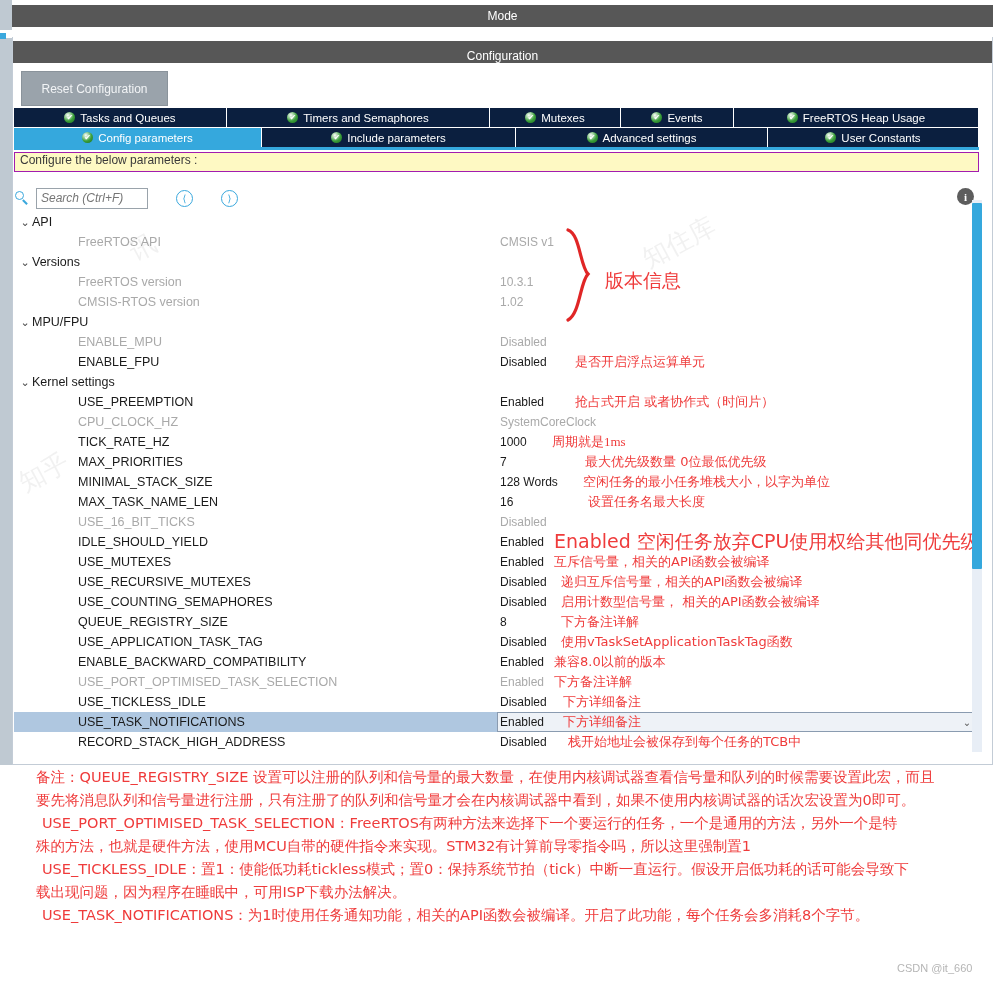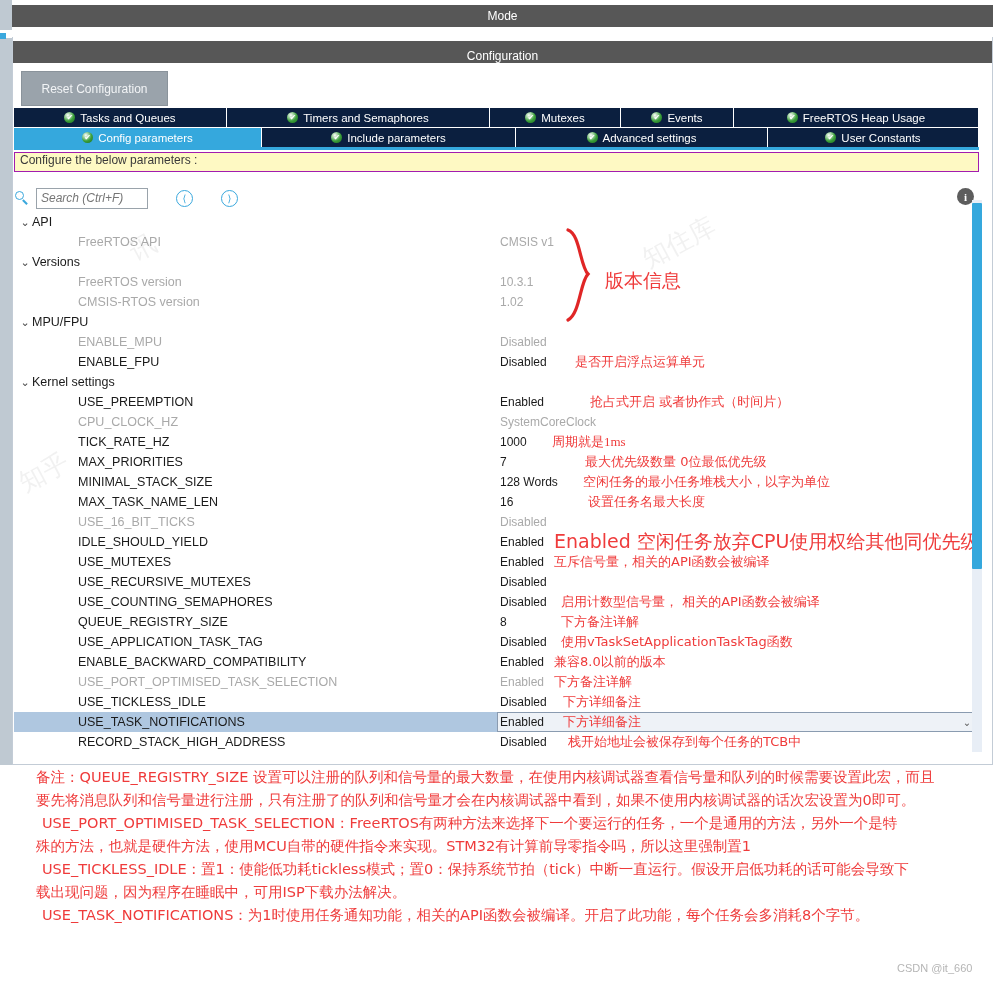--- a/index.html
+++ b/index.html
@@ -269,21 +269,21 @@
         <span class="val">Disabled</span>
         <span class="note" style="left: 561px;">是否开启浮点运算单元</span>
       </div>
       <div class="row">
         <span class="chev">⌄</span>
         <span class="grp-label">Kernel settings</span>
       </div>
       <div class="row">
         <span class="param-name">USE_PREEMPTION</span>
         <span class="val">Enabled</span>
-        <span class="note" style="left: 576px;">抢占式开启 或者协作式（时间片）</span>
+        <span class="note" style="left: 561px;">抢占式开启 或者协作式（时间片）</span>
       </div>
       <div class="row">
         <span class="param-name dim">CPU_CLOCK_HZ</span>
         <span class="val dim">SystemCoreClock</span>
       </div>
       <div class="row">
         <span class="param-name">TICK_RATE_HZ</span>
         <span class="val">1000</span>
         <span class="note" style="left: 538px; font-family: Liberation Serif, serif;">周期就是1ms</span>
       </div>
@@ -312,20 +312,21 @@
         <span class="note big" style="left: 540px;">Enabled 空闲任务放弃CPU使用权给其他同优先级的用户任务</span>
       </div>
       <div class="row">
         <span class="param-name">USE_MUTEXES</span>
         <span class="val">Enabled</span>
         <span class="note" style="left: 540px;">互斥信号量，相关的API函数会被编译</span>
       </div>
       <div class="row">
         <span class="param-name">USE_RECURSIVE_MUTEXES</span>
         <span class="val">Disabled</span>
+        <span class="note" style="left: 547px;">递归互斥信号量，相关的API函数会被编译</span>
       </div>
       <div class="row">
         <span class="param-name">USE_COUNTING_SEMAPHORES</span>
         <span class="val">Disabled</span>
         <span class="note" style="left: 547px;">启用计数型信号量， 相关的API函数会被编译</span>
       </div>
       <div class="row">
         <span class="param-name">QUEUE_REGISTRY_SIZE</span>
         <span class="val">8</span>
         <span class="note" style="left: 547px;">下方备注详解</span>

